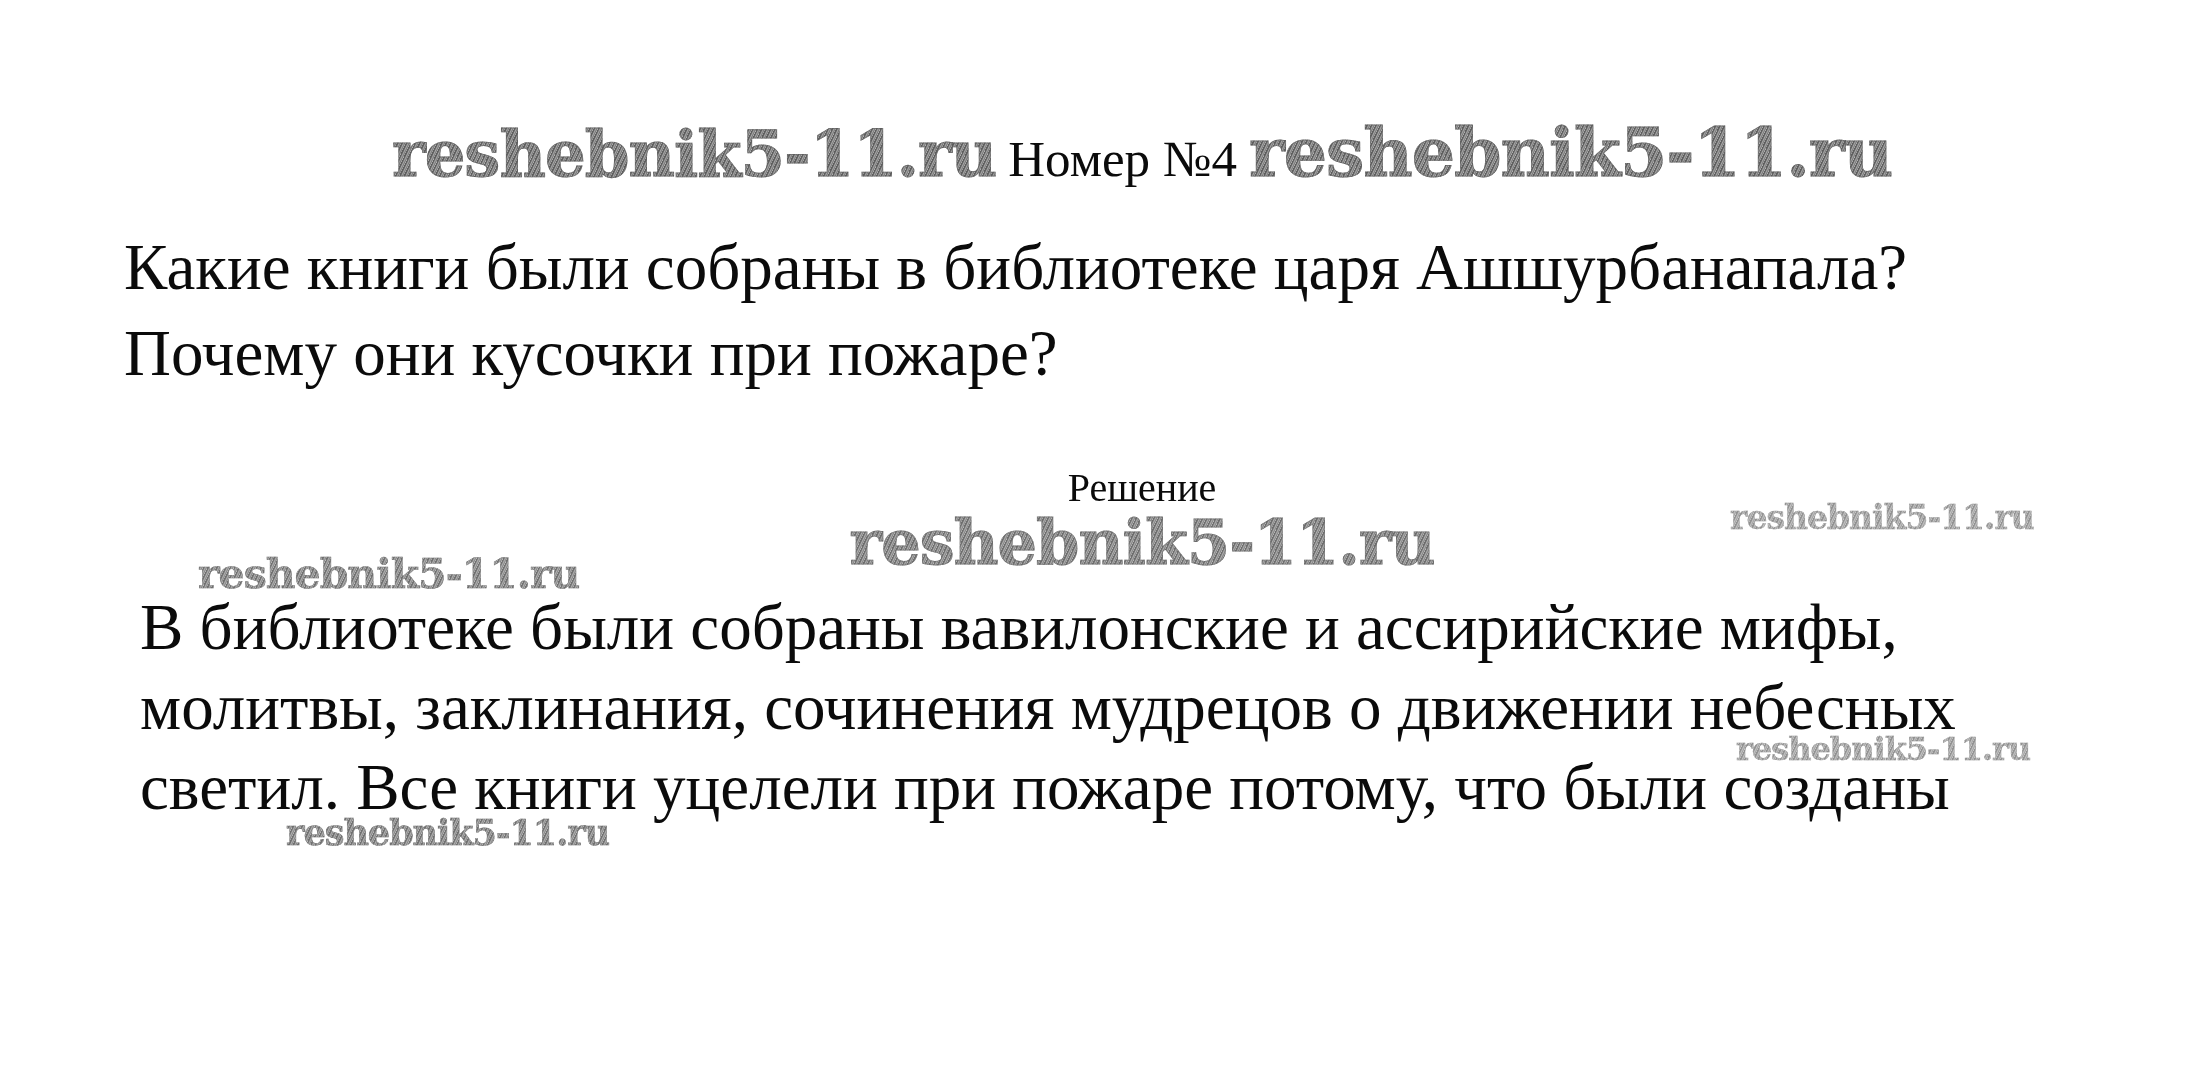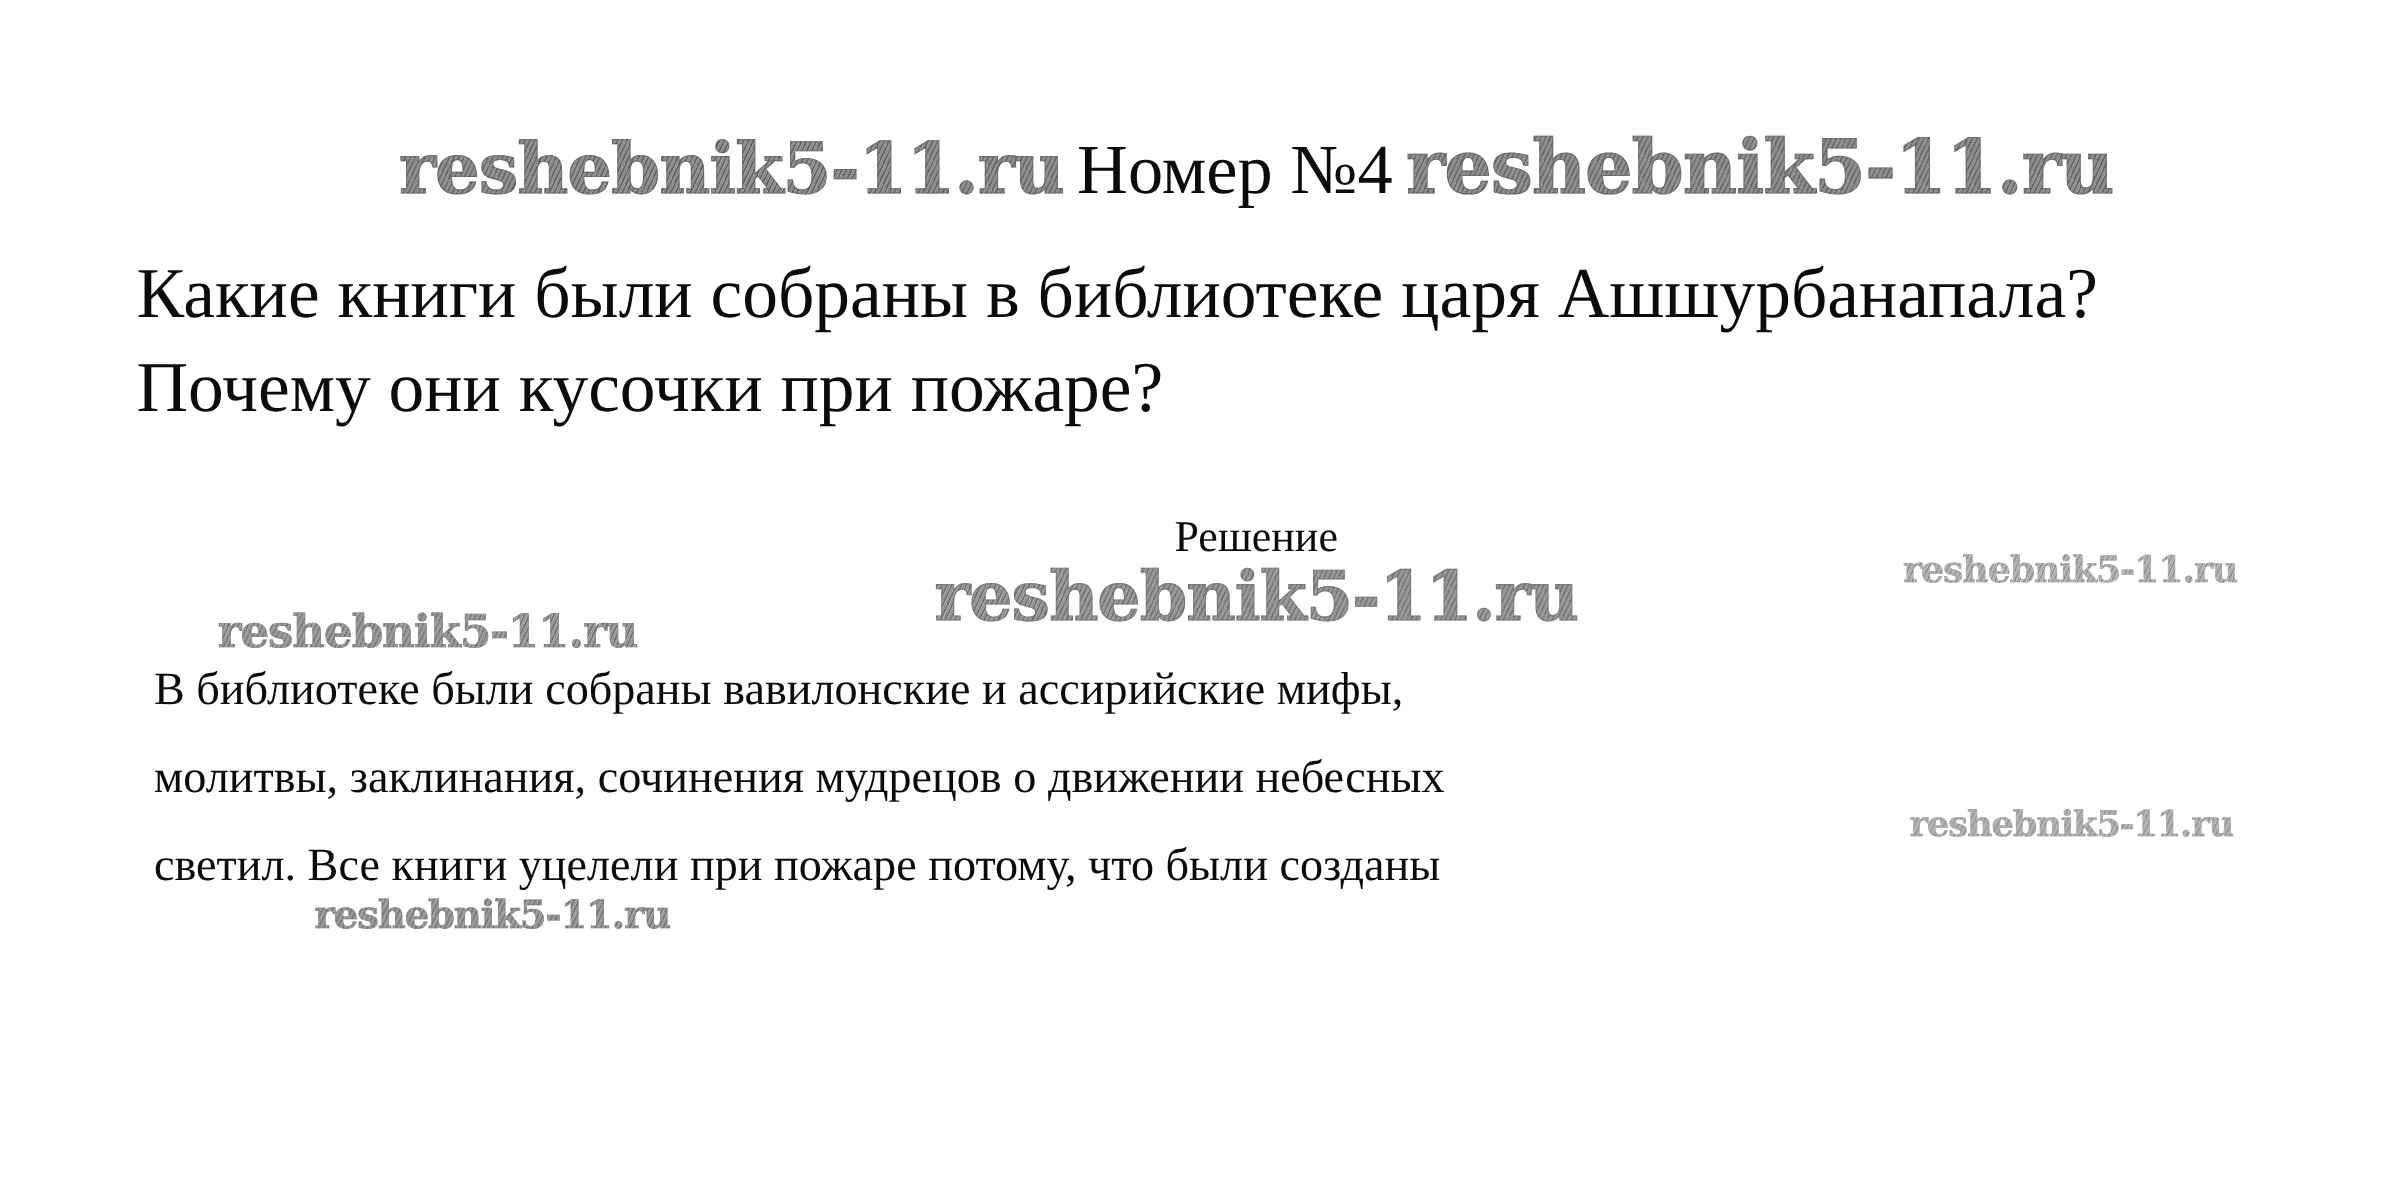--- a/index.html
+++ b/index.html
@@ -32,21 +32,21 @@
   .wm-smR   { opacity: 0.60; -webkit-text-stroke: 0.5px rgba(70,70,70,0.45); }
 
   .header-row {
     position: absolute; top: 112px; left: 0; width: 2188px;
     display: flex; justify-content: center; align-items: baseline;
     gap: 12px; z-index: 2;
   }
   .wm-header-left  { font-size: 64px; }
   .wm-header-right { font-size: 68px; }
   .page-title {
-    font-size: 64px;
+    font-size: 51px;
     color: #0b0b0b;
     white-space: nowrap;
   }
 
   .question-block {
     position: absolute; left: 76px; top: 224px; width: 2000px;
     font-size: 65px; line-height: 86px;
     z-index: 2;
   }
 
@@ -59,21 +59,21 @@
     position: absolute; left: 0; top: 506px; width: 2188px;
     text-align: center; font-size: 62px; z-index: 1;
   }
   .wm-solution-center .wm { display: inline-block; }
 
   .wm-side-right { position: absolute; left: 1682px; top: 498px; font-size: 33px; z-index: 1; }
   .wm-side-left  { position: absolute; left: 150px;  top: 550px; font-size: 41px; z-index: 1; }
 
   .answer-block {
     position: absolute; left: 92px; top: 587px; width: 2040px;
-    font-size: 42px; line-height: 80px;
+    font-size: 65px; line-height: 80px;
     z-index: 2;
   }
   .text-line { white-space: nowrap; }
 
   .wm-answer-inline { position: absolute; left: 238px;  top: 812px; font-size: 35px; z-index: 1; }
   .wm-answer-right  { position: absolute; left: 1688px; top: 730px; font-size: 32px; z-index: 1; }
 </style>
 </head>
 <body>
 

